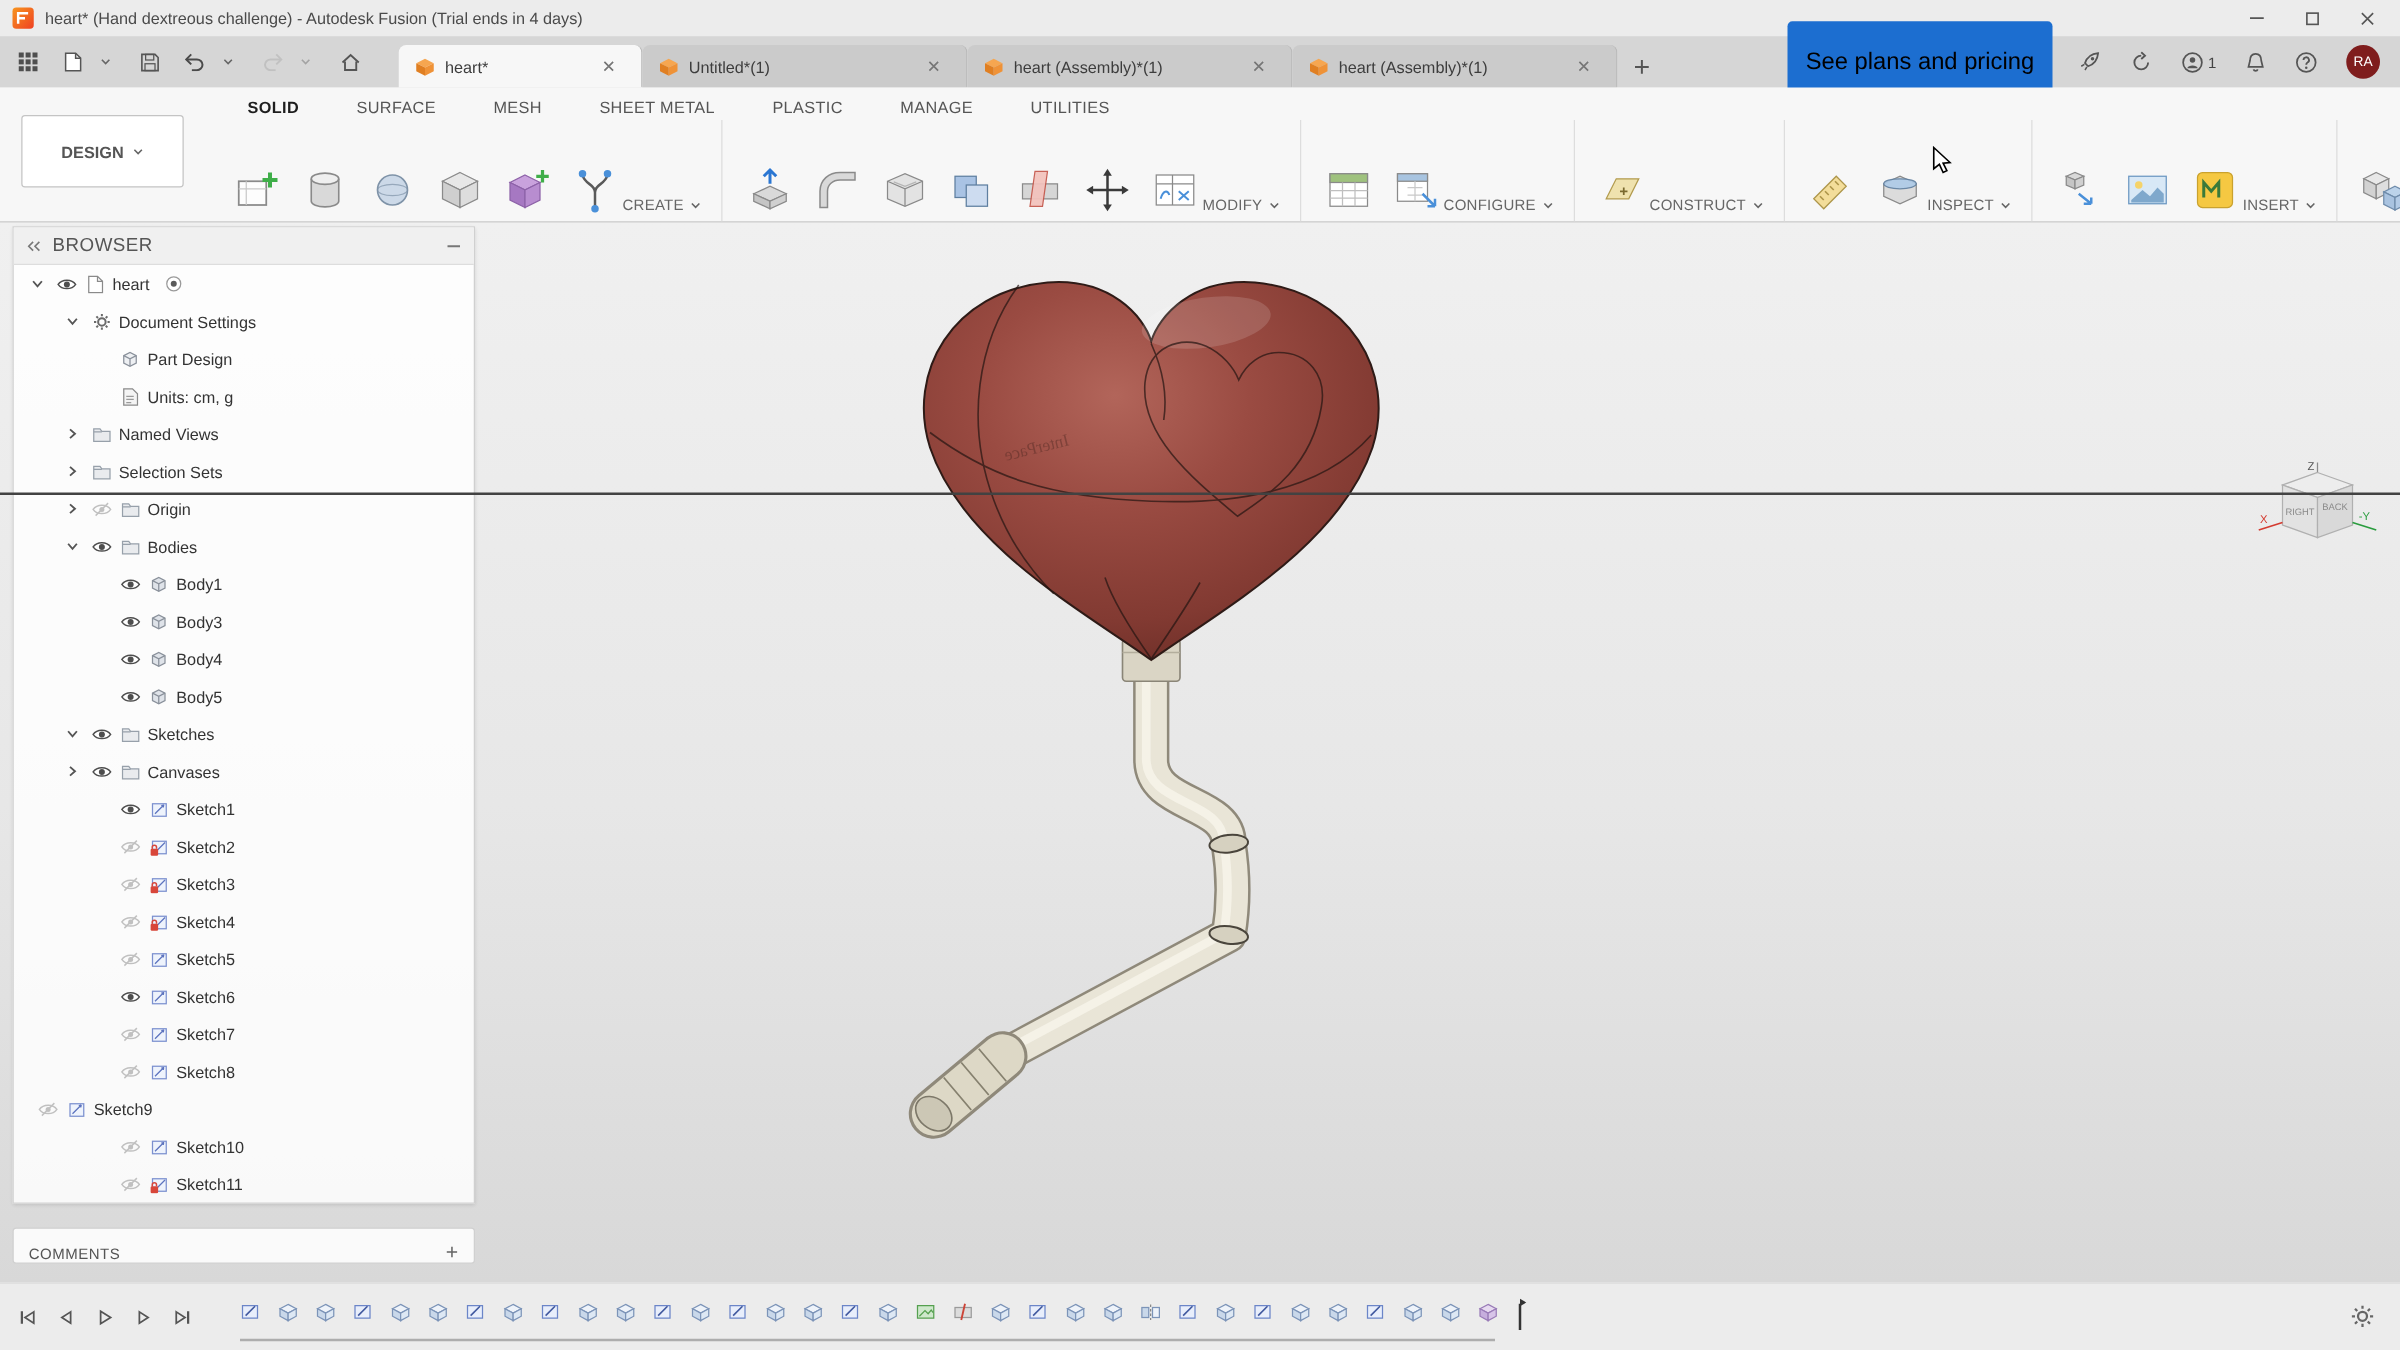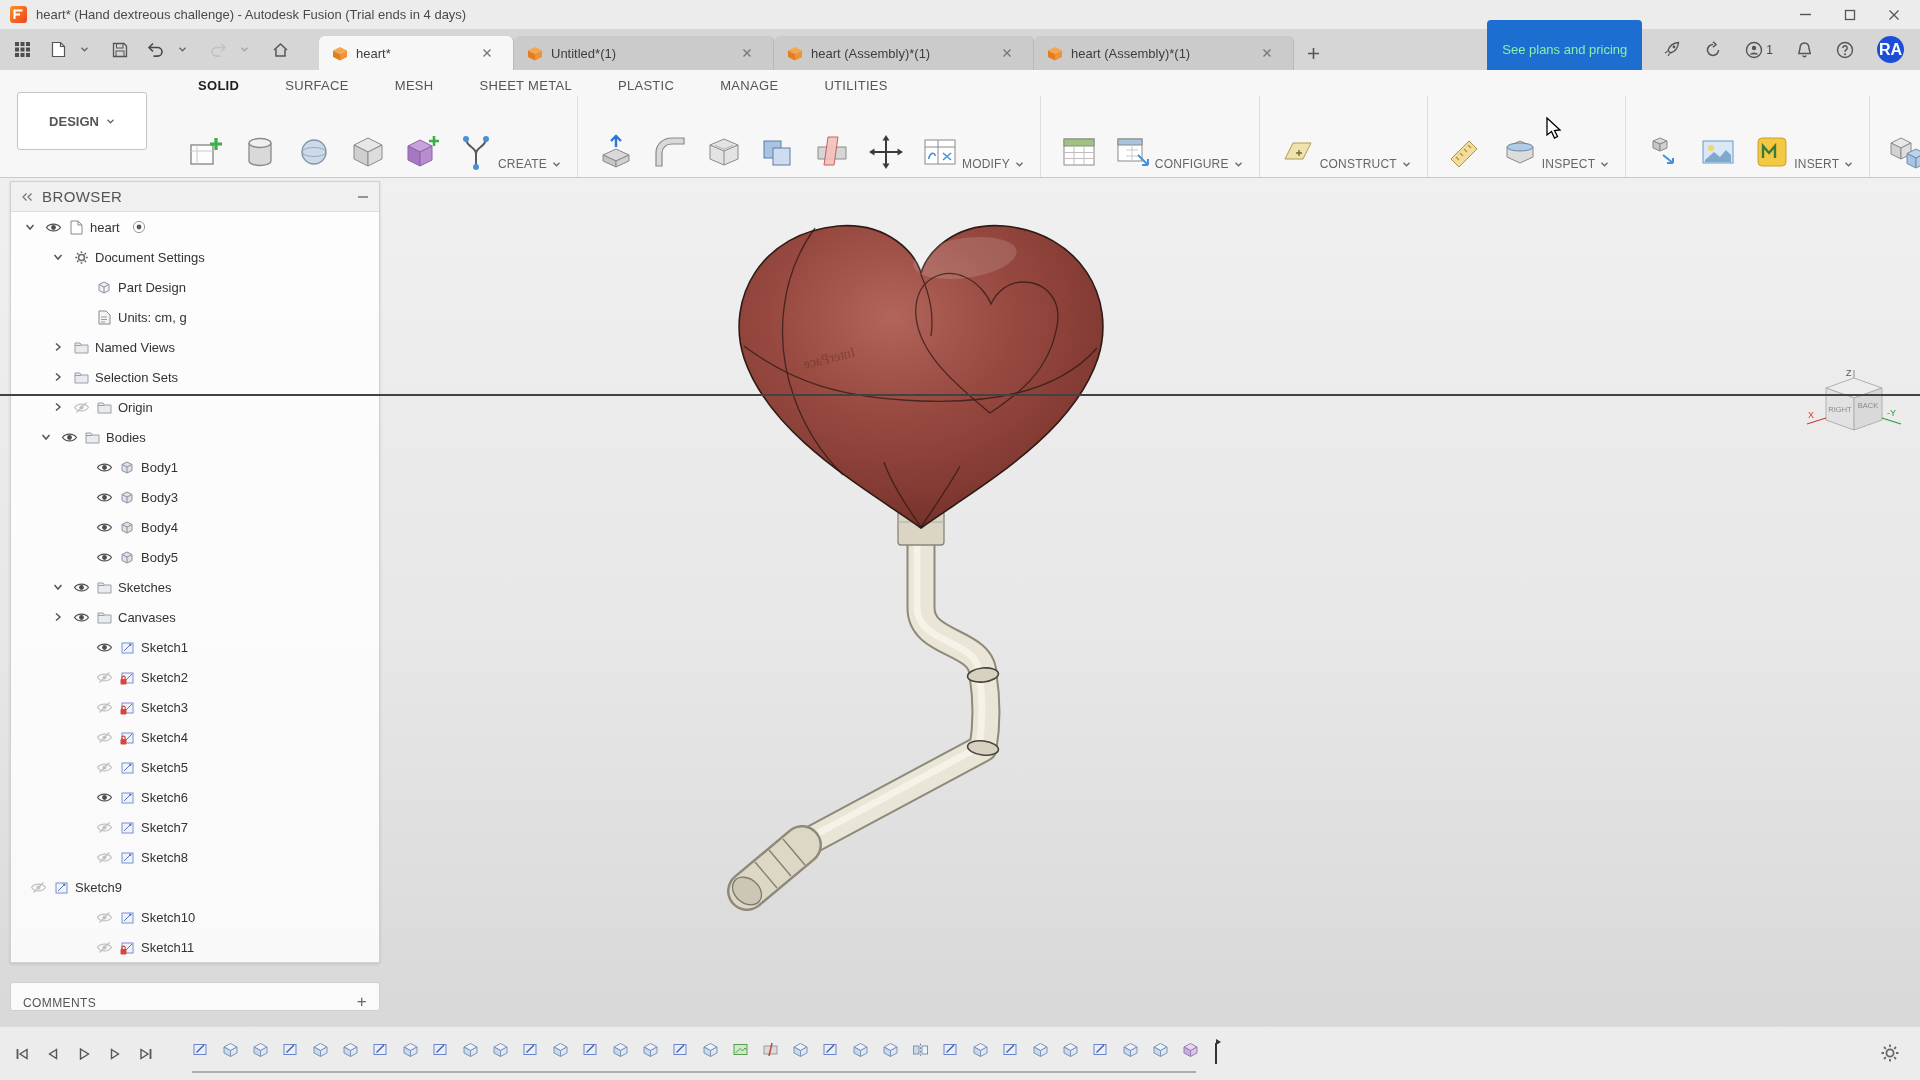--- a/index.html
+++ b/index.html
@@ -18,25 +18,25 @@
 #tabbar{position:absolute;top:29px;left:0;right:0;height:41px;background:#d6d6d6;display:flex;align-items:center;z-index:60}
 .qa{display:flex;align-items:center;gap:7px;padding:0 8px 0 10px}
 .qa-btn{display:flex;align-items:center;gap:3px;padding:4px 3px;border-radius:3px}
 .qa-btn.disabled{opacity:.45}
 #tabstrip{display:flex;align-items:center;align-self:flex-end;height:34px;margin-left:14px}
 .doc-tab{height:34px;display:flex;align-items:center;padding:0 10px 0 12px;background:#cbcbcb;border-right:1px solid #b9b9b9;border-radius:6px 6px 0 0;width:260px;min-width:0}
 .doc-tab.active{background:#f7f7f7;width:195px}
 .doc-tab .tlabel{font-size:13px;color:#3d3d3d;white-space:nowrap;overflow:hidden;text-overflow:ellipsis;flex:1}
 .doc-tab .icn{margin-right:7px}
 .newtab{padding:0 13px;display:flex;align-items:center;align-self:center}
-.plans-btn{margin-left:auto;background:#1c6ed0;color:#86efac;font-size:13px;padding:22px 15px;border-radius:4px;border:none;white-space:nowrap}
+.plans-btn{margin-left:auto;background:#1c6ed0;color:#000000;font-size:19px;padding:22px 15px;border-radius:4px;border:none;white-space:nowrap}
 .right-icons{display:flex;align-items:center;gap:23px;padding:0 16px 0 20px}
 .ticon{display:flex;align-items:center;gap:3px}
 .presence-count{font-size:12px;color:#444}
-.avatar{width:27px;height:27px;border-radius:50%;background:#1d4ed8;color:#fff;font-size:16px;font-weight:bold;display:flex;align-items:center;justify-content:center}
+.avatar{width:27px;height:27px;border-radius:50%;background:#7f1d1d;color:#fff;font-size:11px;font-weight:normal;display:flex;align-items:center;justify-content:center}
 
 #ribbon{position:absolute;top:70px;left:0;right:0;height:108px;background:#f7f7f7;border-bottom:1px solid #c9c9c9;z-index:60}
 .workspace-box{position:absolute;left:17px;top:22px;width:130px;height:58px;background:#fff;border:1px solid #c4c4c4;border-radius:3px;display:flex;align-items:center;justify-content:center;gap:7px;font-size:13px;font-weight:bold;color:#555}
 .ribbon-main{margin-left:168px;height:100%;display:flex;flex-direction:column}
 #ribbon-tabs{display:flex;gap:46px;padding:8px 0 3px 30px;font-size:13px;color:#555;letter-spacing:.3px}
 .ribbon-tab.active{color:#1e1e1e;font-weight:bold}
 #ribbon-groups{display:flex;flex:1;align-items:stretch}
 .rgroup{display:flex;flex-direction:row;align-items:flex-end;padding:1px 16px 3px;border-right:1px solid #ddd}
 .rgroup-icons{display:flex;gap:10px;align-items:center;flex:1}
 .rtool{width:44px;height:44px;display:flex;align-items:center;justify-content:center;border-radius:3px}
@@ -725,21 +725,21 @@
           </svg>
         </span>
         <span class="icn">
           <svg width="15" height="13" viewBox="0 0 15 13">
             <path d="M1 2 H6 L7.5 4 H14 V12 H1 Z" fill="#e9ebee" stroke="#97a0aa"></path>
             <path d="M1 4.5 H7.5" stroke="#97a0aa" fill="none"></path>
           </svg>
         </span>
         <span class="blabel">Origin</span>
       </div>
-      <div class="brow" style="padding-left:26px">
+      <div class="brow" style="padding-left:38px">
         <span class="icn">
           <svg width="12" height="12" viewBox="0 0 12 12">
             <path d="M2.5 4 L6 8 L9.5 4" fill="none" stroke="#555" stroke-width="1.5"></path>
           </svg>
         </span>
         <span class="icn">
           <svg width="17" height="13" viewBox="0 0 17 13">
             <path d="M1.5 6.5 C4.5 2 12.5 2 15.5 6.5 C12.5 11 4.5 11 1.5 6.5 Z" fill="#fff" stroke="#4e4e4e" stroke-width="1.2"></path>
             <circle cx="8.5" cy="6.5" r="2.4" fill="#4e4e4e"></circle>
           </svg>

